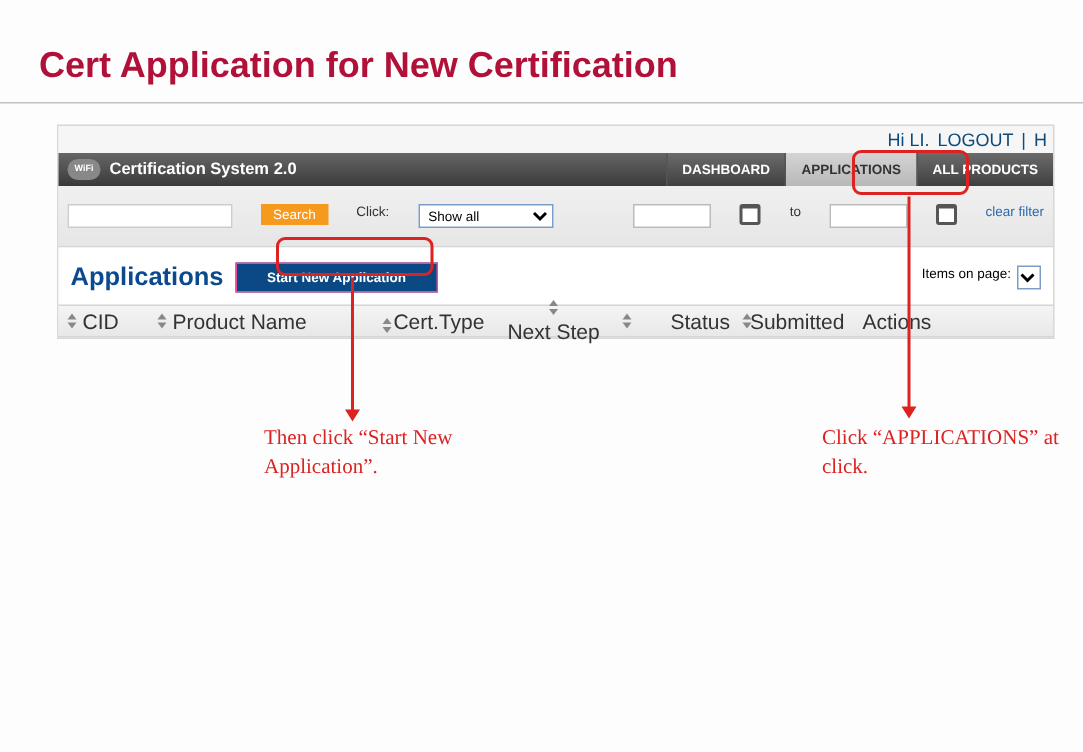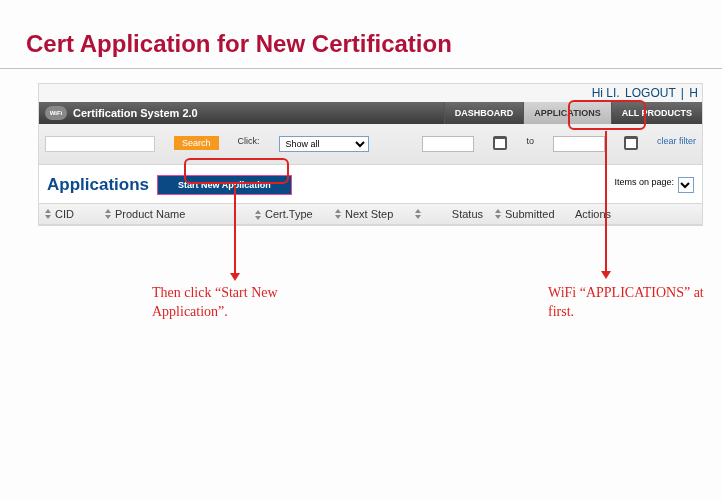--- a/index.html
+++ b/index.html
@@ -152,59 +152,59 @@
     border: 1px solid #7a9ec6;
     font-size: 9px;
     background: #fff;
   }
   .table-head {
     display: flex;
     align-items: center;
     background: linear-gradient(#f4f4f4, #e8e8e8);
     border-top: 1px solid #d6d6d6;
     border-bottom: 1px solid #d6d6d6;
-    font-size: 11px;
+    font-size: 14px;
     color: #333;
     height: 22px;
   }
   .th { display: flex; align-items: center; padding: 0 6px; gap: 3px; }
   .sort-icon {
     width: 7px; height: 10px;
     position: relative;
   }
   .sort-icon::before, .sort-icon::after {
     content: "";
     position: absolute;
     left: 0;
     border-left: 3px solid transparent;
     border-right: 3px solid transparent;
   }
   .sort-icon::before { top: 0; border-bottom: 4px solid #888; }
   .sort-icon::after { bottom: 0; border-top: 4px solid #888; }
   .th-cid { width: 60px; }
   .th-product { width: 150px; }
   .th-cert { width: 80px; align-items: flex-end; }
-  .th-next { width: 80px; }
+  .th-next { width: 80px; flex-direction: column; }
   .th-status { width: 80px; gap: 32px; }
   .th-submitted { width: 80px; }
   .th-actions { width: 80px; }
 
   .callout { position: absolute; border: 2px solid #d22; border-radius: 6px; pointer-events: none; }
   .callout-apps { top: 100px; left: 568px; width: 78px; height: 30px; }
   .callout-start { top: 158px; left: 184px; width: 105px; height: 26px; }
 
   .arrow-line { position: absolute; background: #d22; width: 2px; }
   .arrow-v1 { top: 131px; left: 605px; height: 142px; }
   .arrow-v2 { top: 185px; left: 234px; height: 90px; }
   .arrow-head { position: absolute; width: 0; height: 0; border-left: 5px solid transparent; border-right: 5px solid transparent; border-top: 8px solid #d22; }
   .ah1 { top: 271px; left: 601px; }
   .ah2 { top: 273px; left: 230px; }
 
   .annot { position: absolute; color: #d22; font-size: 14px; line-height: 1.35; font-family: Georgia, 'Times New Roman', serif; }
-  .annot1 { top: 284px; left: 152px; width: 180px; }
+  .annot1 { top: 284px; left: 176px; width: 180px; }
   .annot2 { top: 284px; left: 548px; width: 160px; }
 </style>
 </head>
 <body>
 
 <h1 class="page-title">Cert Application for New Certification</h1>
 <hr class="title-rule">
 
 <div class="app-shell">
 
@@ -285,13 +285,13 @@
 
 <div class="callout callout-apps"></div>
 <div class="callout callout-start"></div>
 
 <div class="arrow-line arrow-v1"></div>
 <div class="arrow-head ah1"></div>
 <div class="arrow-line arrow-v2"></div>
 <div class="arrow-head ah2"></div>
 
 <div class="annot annot1">Then click “Start New Application”.</div>
-<div class="annot annot2">WiFi “APPLICATIONS” at first.</div>
+<div class="annot annot2">Click “APPLICATIONS” at click.</div>
 
 </body></html>

